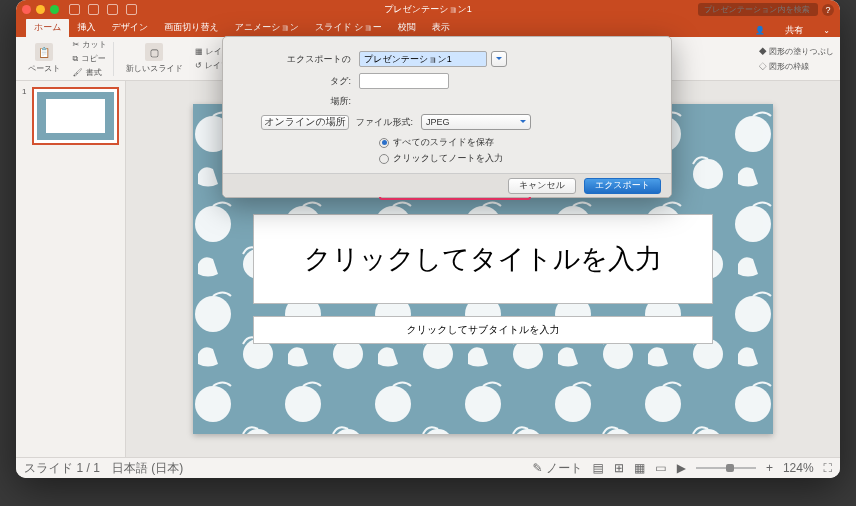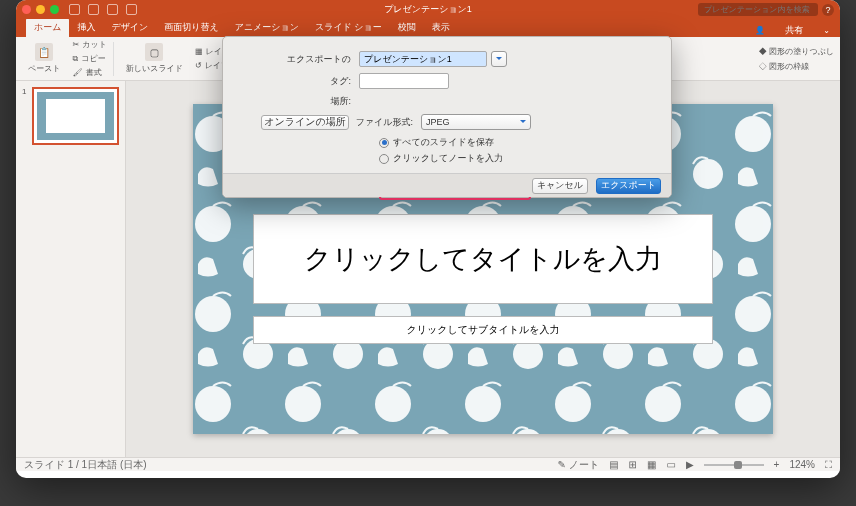--- a/index.html
+++ b/index.html
@@ -50,42 +50,42 @@
 .slide-bg{width:580px;height:330px;background:#7aa5b5;position:relative;box-shadow:0 2px 6px rgba(0,0,0,.25);overflow:hidden}
 .pat{position:absolute;inset:0;opacity:.9}
 .pat svg{width:100%;height:100%}
 .tbox{position:absolute;background:#fff;border:1px solid #bbb;display:flex;align-items:center;justify-content:center;text-align:center}
 .tbox.t1{left:60px;top:110px;right:60px;height:90px;font-size:27px;font-family:serif}
 .tbox.t2{left:60px;top:212px;right:60px;height:28px;font-size:10px}
 
 .notes{height:22px;background:#fff;border-top:1px solid #ddd;font-size:9px;color:#888;padding:5px 8px}
 
 
-.status{height:14px;background:#f5f3f1;border-top:1px solid #d8d5d2;display:flex;align-items:center;padding:0 8px;font-size:10px;color:#666;}
+.status{height:21px;background:#f5f3f1;border-top:1px solid #d8d5d2;display:flex;align-items:center;padding:0 8px;font-size:12px;color:#666;gap:12px}
 .status .sr{margin-left:auto;display:flex;align-items:center;gap:10px}
 .zslider{width:60px;height:2px;background:#bbb;position:relative}
 .zslider:before{content:"";position:absolute;left:50%;top:-3px;width:8px;height:8px;background:#888;border-radius:2px}
 
 
 .dlg{position:absolute;left:206px;top:36px;width:450px;height:162px;background:#edecea;border:1px solid #b8b5b2;border-radius:5px;box-shadow:0 8px 30px rgba(0,0,0,.35);font-size:9px;color:#333}
 .dlg-body{padding:14px 8px}
 .row{display:flex;align-items:center;margin-bottom:6px}
 .lbl{width:128px;text-align:right;padding-right:8px;font-size:9px}
 .inp{height:16px;border:1px solid #aaa;border-radius:2px;background:#fff;font-size:9px;padding:0 4px}
 .inp.f1{width:128px}
 .sel{width:110px;height:16px;background:linear-gradient(#fff,#eee);border:1px solid #999;border-radius:3px;display:flex;align-items:center;padding:0 4px;font-size:9px;position:relative}
 .sel:after{content:"";position:absolute;right:4px;top:5px;border:3px solid transparent;border-top-color:#2a6fc9}
 .radio{display:flex;align-items:center;gap:4px;font-size:9px;margin-bottom:3px}
 .rdot{width:10px;height:10px;border-radius:50%;border:1px solid #888;display:flex;align-items:center;justify-content:center}
 .rdot.on:after{content:"";width:5px;height:5px;border-radius:50%;background:#2a6fc9}
 .wh{display:flex;gap:6px;align-items:center;padding:3px;border:2px solid #e03060;border-radius:3px}
 .wh .inp{width:46px}
 .online{width:88px;height:15px;background:linear-gradient(#fff,#eee);border:1px solid #aaa;border-radius:3px;font-size:10px;display:flex;align-items:center;justify-content:center}
 .dlg-ft{position:absolute;bottom:0;left:0;right:0;height:24px;background:#e2e0dd;border-top:1px solid #ccc;display:flex;align-items:center;justify-content:flex-end;padding:0 10px;gap:8px;border-radius:0 0 5px 5px}
-.btn{height:16px;padding:0 4px;border-radius:3px;font-size:9px;display:flex;align-items:center;border:1px solid #aaa;background:linear-gradient(#fff,#eee)}
+.btn{height:16px;padding:0 10px;border-radius:3px;font-size:9px;display:flex;align-items:center;border:1px solid #aaa;background:linear-gradient(#fff,#eee)}
 .btn.pri{background:linear-gradient(#4a9de8,#1f6dc5);color:#fff;border-color:#1f6dc5}
 .folder-ico{width:11px;height:9px;background:#4a9de8;border-radius:1px;display:inline-block;margin-right:3px}
 </style>
 </head>
 <body>
 
 <div class="window">
 
   <div class="titlebar">
     <div class="dots">

